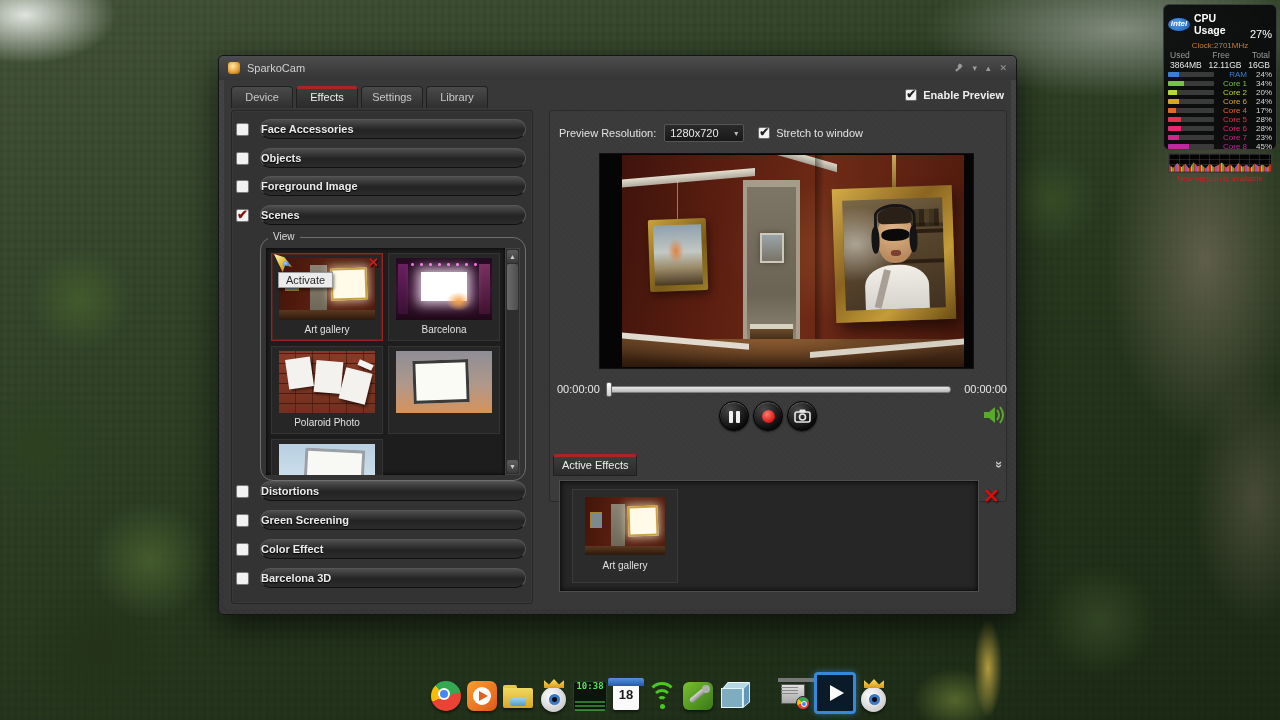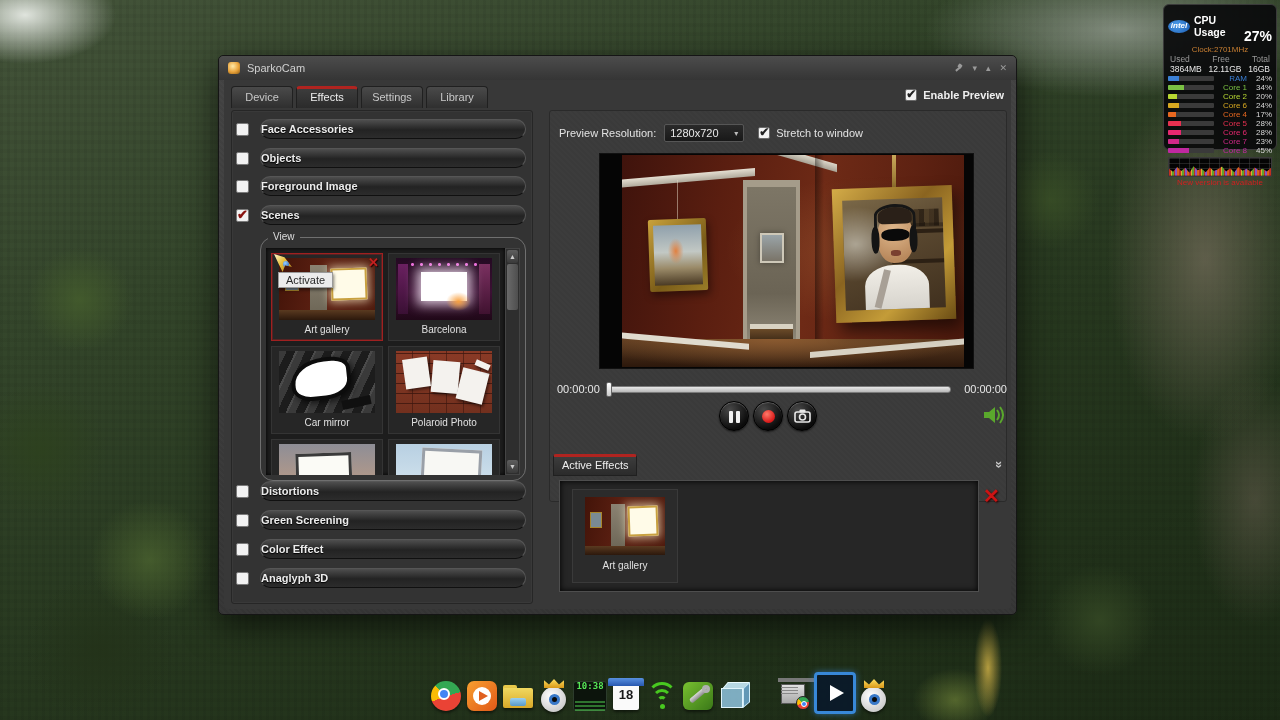--- a/index.html
+++ b/index.html
@@ -198,21 +198,21 @@
   .ae-name{font-size:10px;color:#e0e0e0;margin-top:5px;}
   .ae-x{position:absolute;left:764px;top:428px;color:#cc1414;font-size:20px;font-weight:bold;text-shadow:1px 1px 2px #300;}
 
   
   #cpu{left:1163px;top:4px;width:114px;height:146px;background:rgba(8,8,10,.9);border:1px solid #3a3a3a;
     border-radius:6px;color:#ddd;font-size:8.5px;padding:3px 4px;}
   .cpu-head{display:flex;align-items:center;gap:4px;}
   .intel-logo{width:22px;height:13px;border-radius:50%;background:radial-gradient(circle at 40% 35%,#4a9ae8,#1a5ab0);
     color:#fff;font-size:8px;font-style:italic;font-weight:bold;text-align:center;line-height:12px;flex:none;}
   .cpu-title{font-weight:bold;color:#fff;font-size:10.5px;}
-  .cpu-usage{font-weight:bold;color:#fff;font-size:14px;margin-left:auto;margin-top:20px;}
+  .cpu-usage{font-weight:normal;color:#fff;font-size:11px;margin-left:auto;margin-top:20px;}
   .cpu-clock{text-align:center;color:#c87f32;font-size:8px;margin-top:1px;}
   .cpu-cols,.cpu-vals{display:flex;justify-content:space-between;padding:0 2px;}
   .cpu-cols span{color:#9a9a9a;} .cpu-vals span{color:#e8e8e8;}
   .cpu-row{display:flex;align-items:center;height:8.2px;margin-top:0.8px;}
   .bar{width:46px;height:5px;background:#3a3a3a;border-radius:1px;overflow:hidden;flex:none;}
   .bar i{display:block;height:100%;}
   .rl{flex:1;text-align:right;padding-right:3px;font-size:8px;}
   .rp{width:22px;text-align:right;font-size:8px;color:#d8d8d8;}
   .cpu-graph{margin-top:2px;height:20px;background:#040404;border:1px solid #3a3a3a;position:relative;overflow:hidden;
     background-image:linear-gradient(rgba(90,90,90,.35) 1px,transparent 1px),linear-gradient(90deg,rgba(90,90,90,.35) 1px,transparent 1px);
@@ -341,27 +341,20 @@
             <div class="scene-img thumb-barcelona">
               <i class="tb-pill-l"></i>
                 <i class="tb-pill-r"></i>
                 <i class="tb-dots"></i>
                 <i class="tb-screen"></i>
                 <i class="tb-glow"></i>
             </div>
             <div class="scene-name">Barcelona</div>
           </div>
 
-          <div class="scene-cell">
-            <div class="scene-img thumb-carmirror">
-              <div class="tc-mirror"></div>
-                <div class="tc-arm"></div>
-            </div>
-            <div class="scene-name">Car mirror</div>
-          </div>
 
           <div class="scene-cell">
             <div class="scene-img thumb-polaroid">
               <i class="tp-1"></i>
                 <i class="tp-2"></i>
                 <i class="tp-3"></i>
                 <i class="tp-tape"></i>
             </div>
             <div class="scene-name">Polaroid Photo</div>
           </div>
@@ -392,21 +385,21 @@
       <div class="cat-row" style="top:370px;">
         <div class="cbx"></div>
         <div class="cat-btn">Distortions</div>
       </div>
       <div class="cat-row" style="top:428px;">
         <div class="cbx"></div>
         <div class="cat-btn">Color Effect</div>
       </div>
       <div class="cat-row" style="top:457px;">
         <div class="cbx"></div>
-        <div class="cat-btn">Anaglyph 3D</div>
+        <div class="cat-btn">Barcelona 3D</div>
       </div>
     </div>
 
     <div class="right-top"></div>
 
     <div class="enable-row">
       <div class="small-cbx checked"></div>
       <span>Enable Preview</span>
     </div>
 

